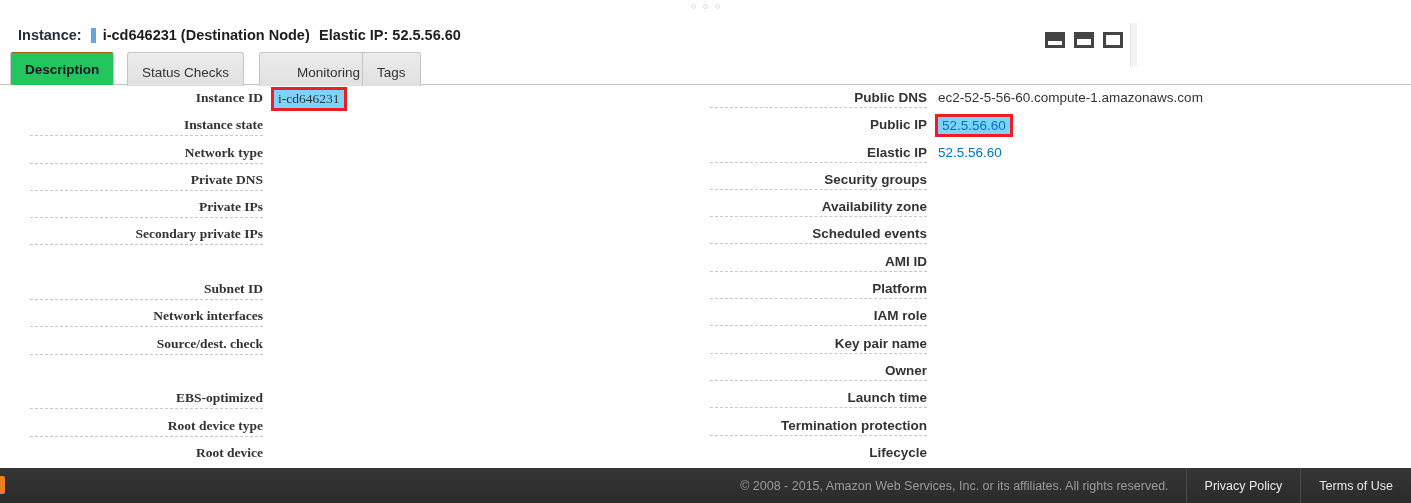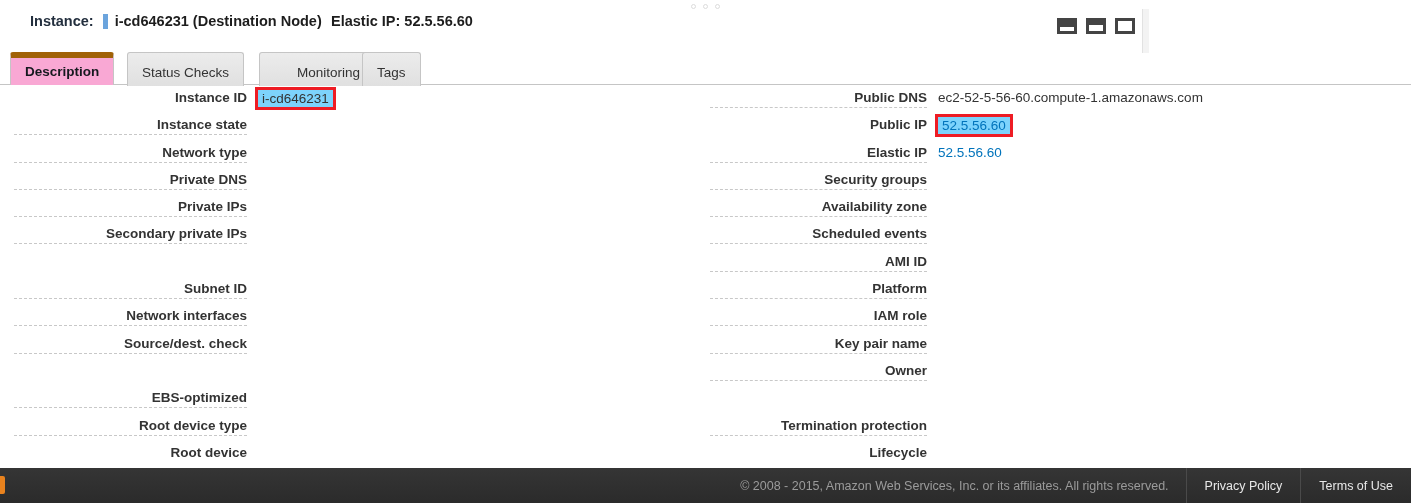--- a/index.html
+++ b/index.html
@@ -30,22 +30,22 @@
   .grip .dot {
     width: 5px; height: 5px;
     border-radius: 50%;
     background: #ffffff;
     border: 1px solid #dcdcdc;
   }
 
   
   .header {
     position: absolute;
-    top: 9px; left: 0;
-    width: 1137px; height: 34px; margin-left: 12px;
+    top: 23px; left: 0;
+    width: 1137px; height: 34px;
   }
   .hdr-line {
     position: absolute;
     left: 18px; top: 4px;
     display: flex;
     align-items: center;
     font-size: 14.5px;
     font-weight: bold;
     color: #1d1d1d;
     white-space: nowrap;
@@ -115,22 +115,22 @@
     font-size: 13.5px;
     color: #333333;
     background: linear-gradient(#ececec, #dedede);
     border: 1px solid #c5c5c5;
     border-bottom: none;
     border-radius: 3px 3px 0 0;
     cursor: pointer;
     white-space: nowrap;
   }
   .tab.active {
-    background: #f9a8d4;
-    border-top: 6px solid #a16207;
+    background: #22c55e;
+    border-top: 1px solid #a16207;
     font-weight: bold;
     color: #16191f;
     height: 33px;
     z-index: 3;
   }
   .tab:nth-child(1) { left: 10px; }
   .tab:nth-child(2) { left: 127px; }
   .tab:nth-child(3) { left: 259px; padding-left: 37px; }
   .tab:nth-child(4) { left: 362px; }
 
@@ -139,21 +139,21 @@
     position: absolute;
     top: 86px; left: 0;
     width: 1411px;
     height: 382px;
     background: #ffffff;
   }
   .col {
     position: absolute;
     top: 0;
   }
-  .col-left  { left: 0px;   width: 700px; }
+  .col-left  { left: 16px;   width: 700px; font-family: Liberation Serif, serif; }
   .col-right { left: 700px; width: 700px; }
 
   .row {
     position: relative;
     height: 27.3px;
     display: flex;
     align-items: flex-start;
   }
   .row.spacer { height: 27.3px; }
 
@@ -376,20 +376,21 @@
         </div>
         <div class="row dotted">
           <div class="lbl">Key pair name</div>
           <div class="val"></div>
         </div>
         <div class="row dotted">
           <div class="lbl">Owner</div>
           <div class="val"></div>
         </div>
         <div class="row dotted">
+          <div class="lbl">Launch time</div>
           <div class="val"></div>
         </div>
         <div class="row dotted">
           <div class="lbl">Termination protection</div>
           <div class="val"></div>
         </div>
         <div class="row">
           <div class="lbl">Lifecycle</div>
           <div class="val"></div>
         </div>

